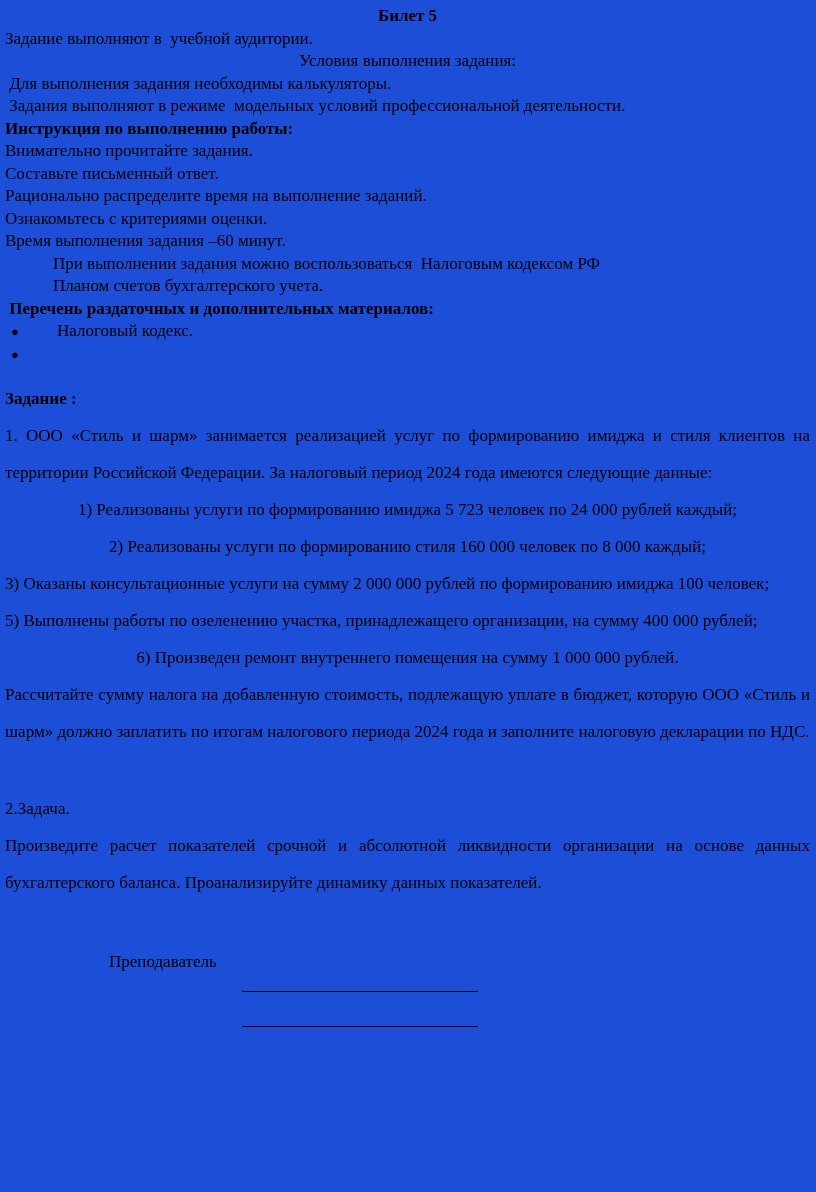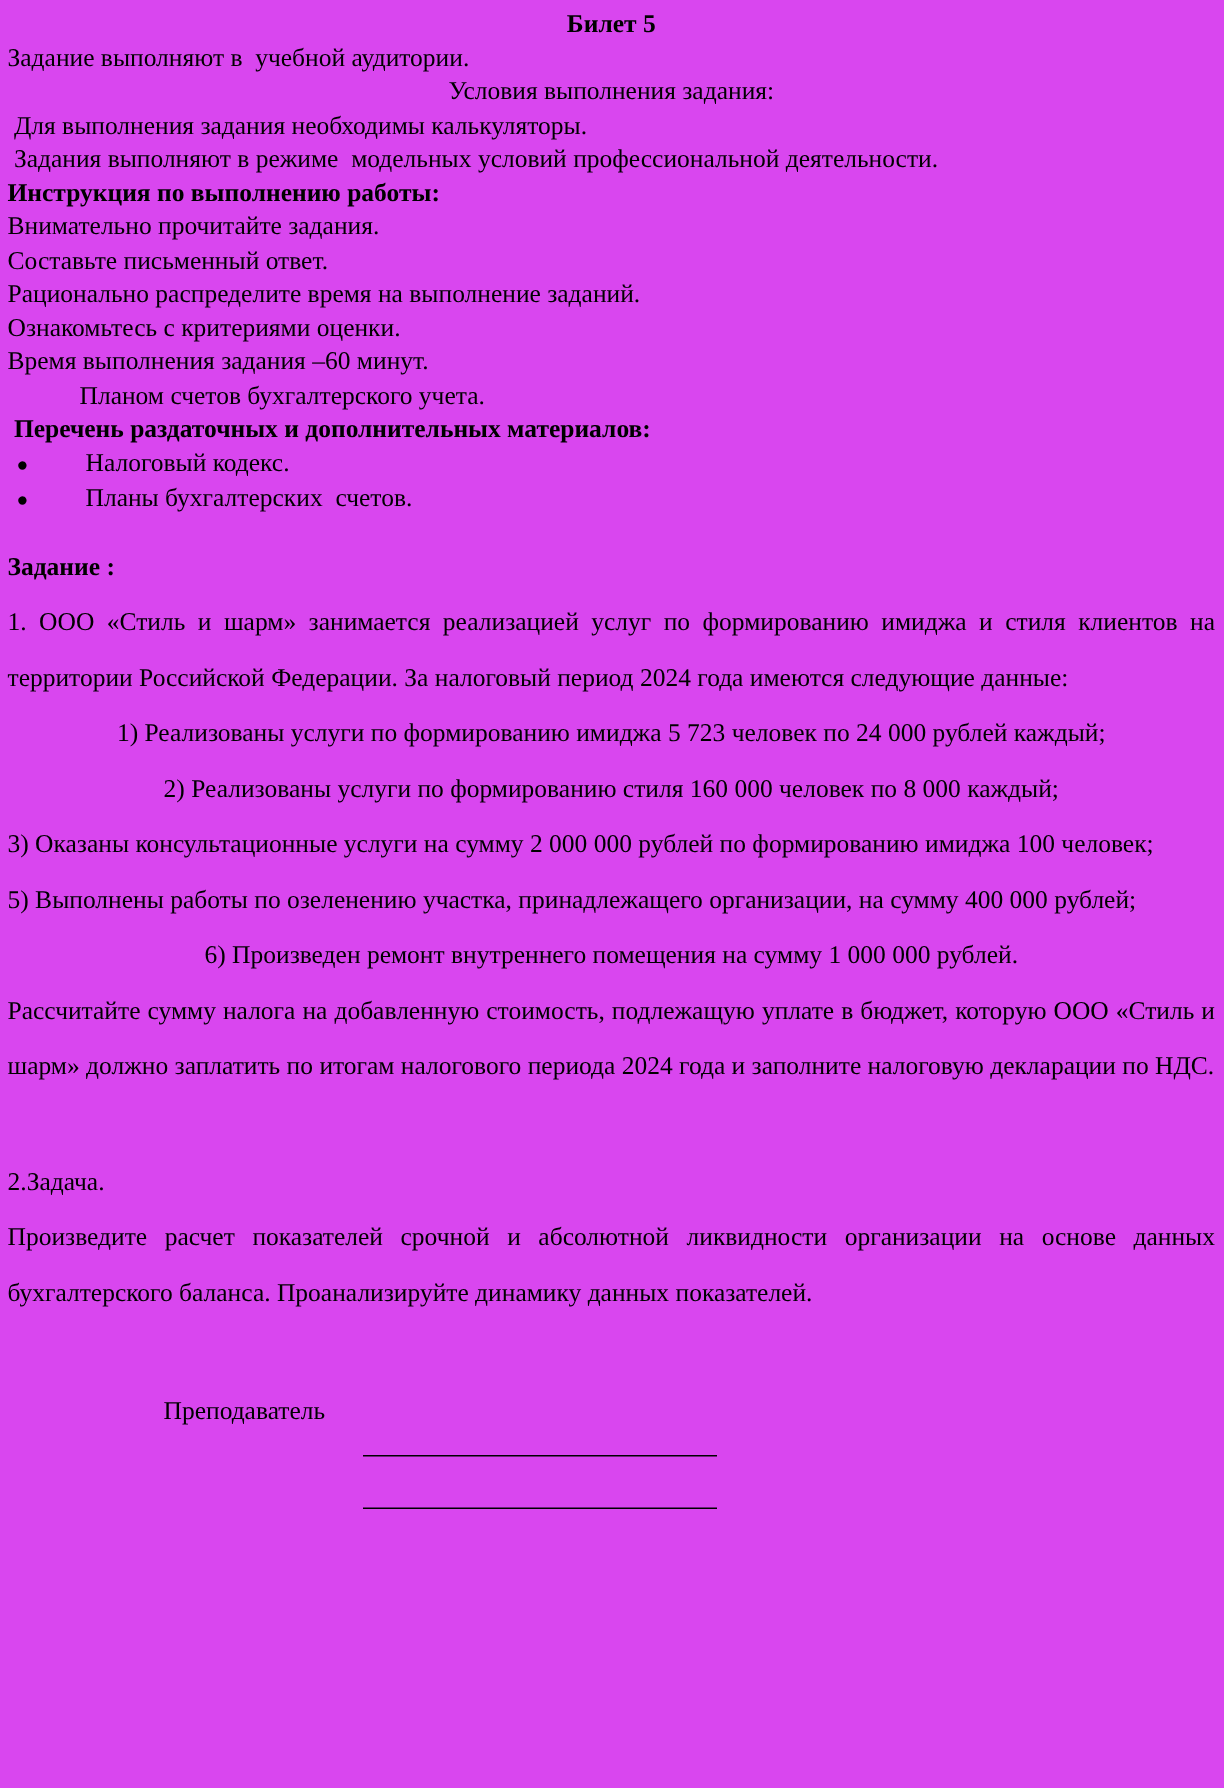--- a/index.html
+++ b/index.html
@@ -4,21 +4,21 @@
 <style>
   html, body {
     margin: 0;
     padding: 0;
     background: #ffffff;
   }
   .page {
     width: 816px;
     min-height: 1192px;
     box-sizing: border-box;
-    background: #d946ef;
+    background: #1d4ed8;
     color: #000000;
     font-family: "Liberation Serif", "DejaVu Serif", serif;
     font-size: 17px;
     padding: 5px 6px 20px 5px;
   }
   
   .top-section {
     line-height: 22.5px;
   }
   .line {
@@ -83,31 +83,31 @@
     <div class="line"> Для выполнения задания необходимы калькуляторы.</div>
     <div class="line"> Задания выполняют в режиме  модельных условий профессиональной деятельности.</div>
 
     <div class="line bold">Инструкция по выполнению работы:</div>
     <div class="line">Внимательно прочитайте задания.</div>
     <div class="line">Составьте письменный ответ.</div>
     <div class="line">Рационально распределите время на выполнение заданий.</div>
     <div class="line">Ознакомьтесь с критериями оценки.</div>
     <div class="line">Время выполнения задания –60 минут.</div>
 
+    <div class="line indent48">При выполнении задания можно воспользоваться  Налоговым кодексом РФ</div>
     <div class="line indent48">Планом счетов бухгалтерского учета.</div>
 
     <div class="line bold"> Перечень раздаточных и дополнительных материалов:</div>
 
     <div class="bullet-row">
       <span class="bullet">●</span>
       <span class="line">Налоговый кодекс.</span>
     </div>
     <div class="bullet-row">
       <span class="bullet">●</span>
-      <span class="line">Планы бухгалтерских  счетов.</span>
     </div>
   </div>
 
   <div class="task-section">
     <div class="task-header">Задание :</div>
 
     <p class="para">1. ООО «Стиль и шарм» занимается реализацией услуг по формированию имиджа и стиля клиентов на территории Российской Федерации. За налоговый период 2024 года имеются следующие данные:</p>
 
     <p class="para-left">1) Реализованы услуги по формированию имиджа 5 723 человек по 24 000 рублей каждый;</p>
     <p class="para-left">2) Реализованы услуги по формированию стиля 160 000 человек по 8 000 каждый;</p>

